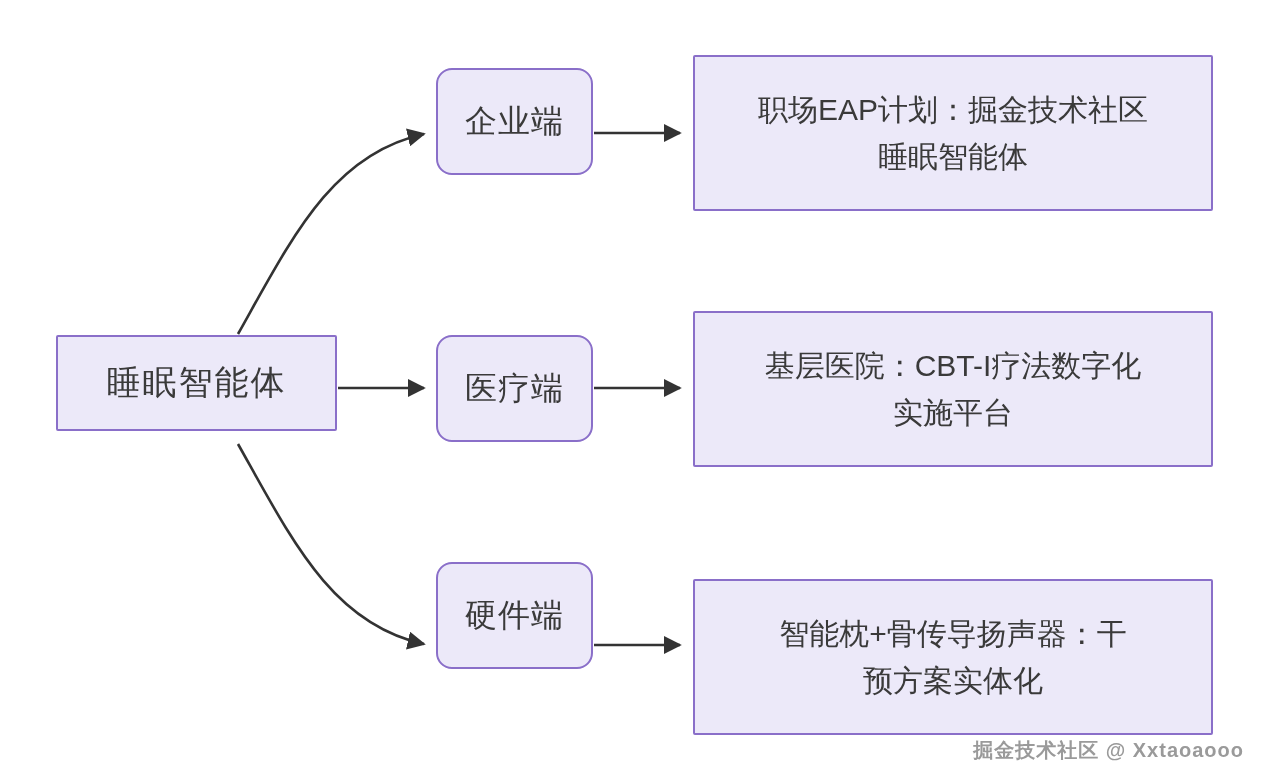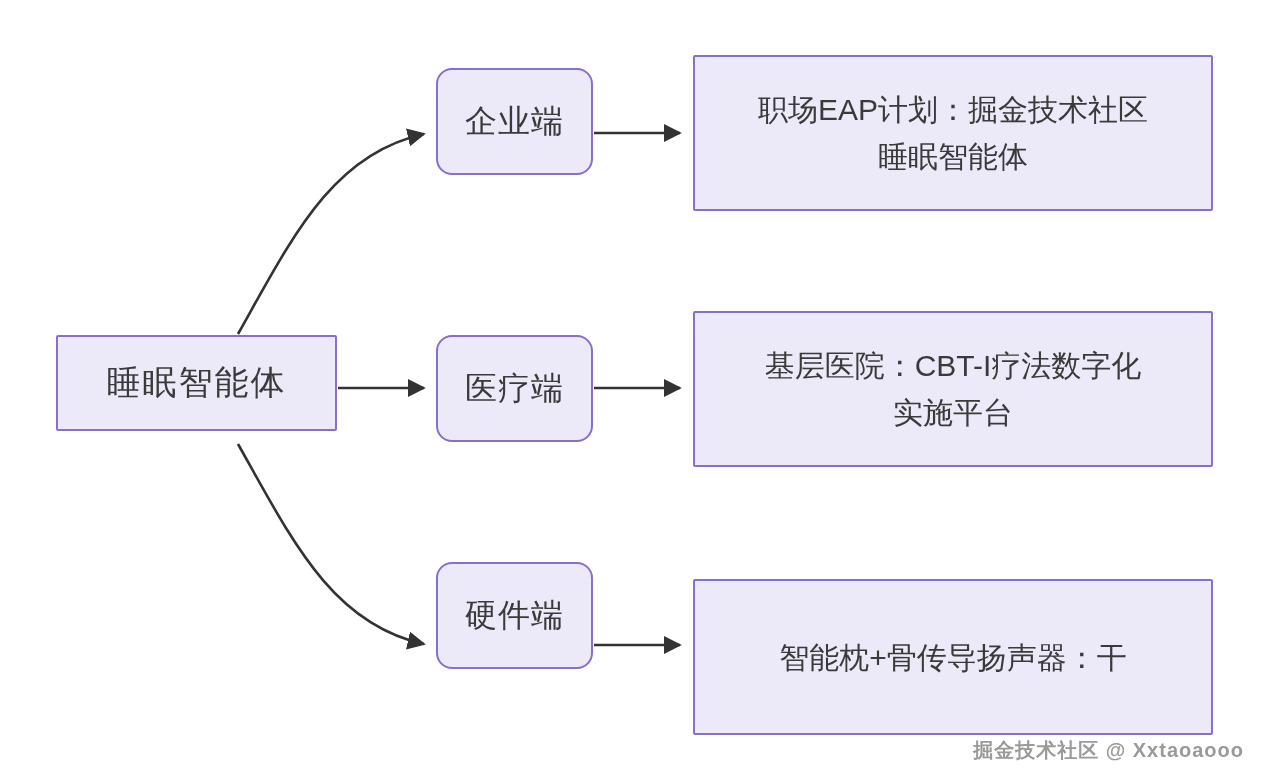--- a/index.html
+++ b/index.html
@@ -115,17 +115,18 @@
   <div class="node node-detail pos-0">
     <span>职场EAP计划：掘金技术社区</span>
     <span>睡眠智能体</span>
   </div>
   <div class="node node-detail pos-1">
     <span>基层医院：CBT-I疗法数字化</span>
     <span>实施平台</span>
   </div>
   <div class="node node-detail pos-2">
     <span>智能枕+骨传导扬声器：干</span>
+    <span>预方案实体化</span>
   </div>
 
   <div class="watermark">掘金技术社区 @ Xxtaoaooo</div>
 
 </div>
 
 </body></html>

